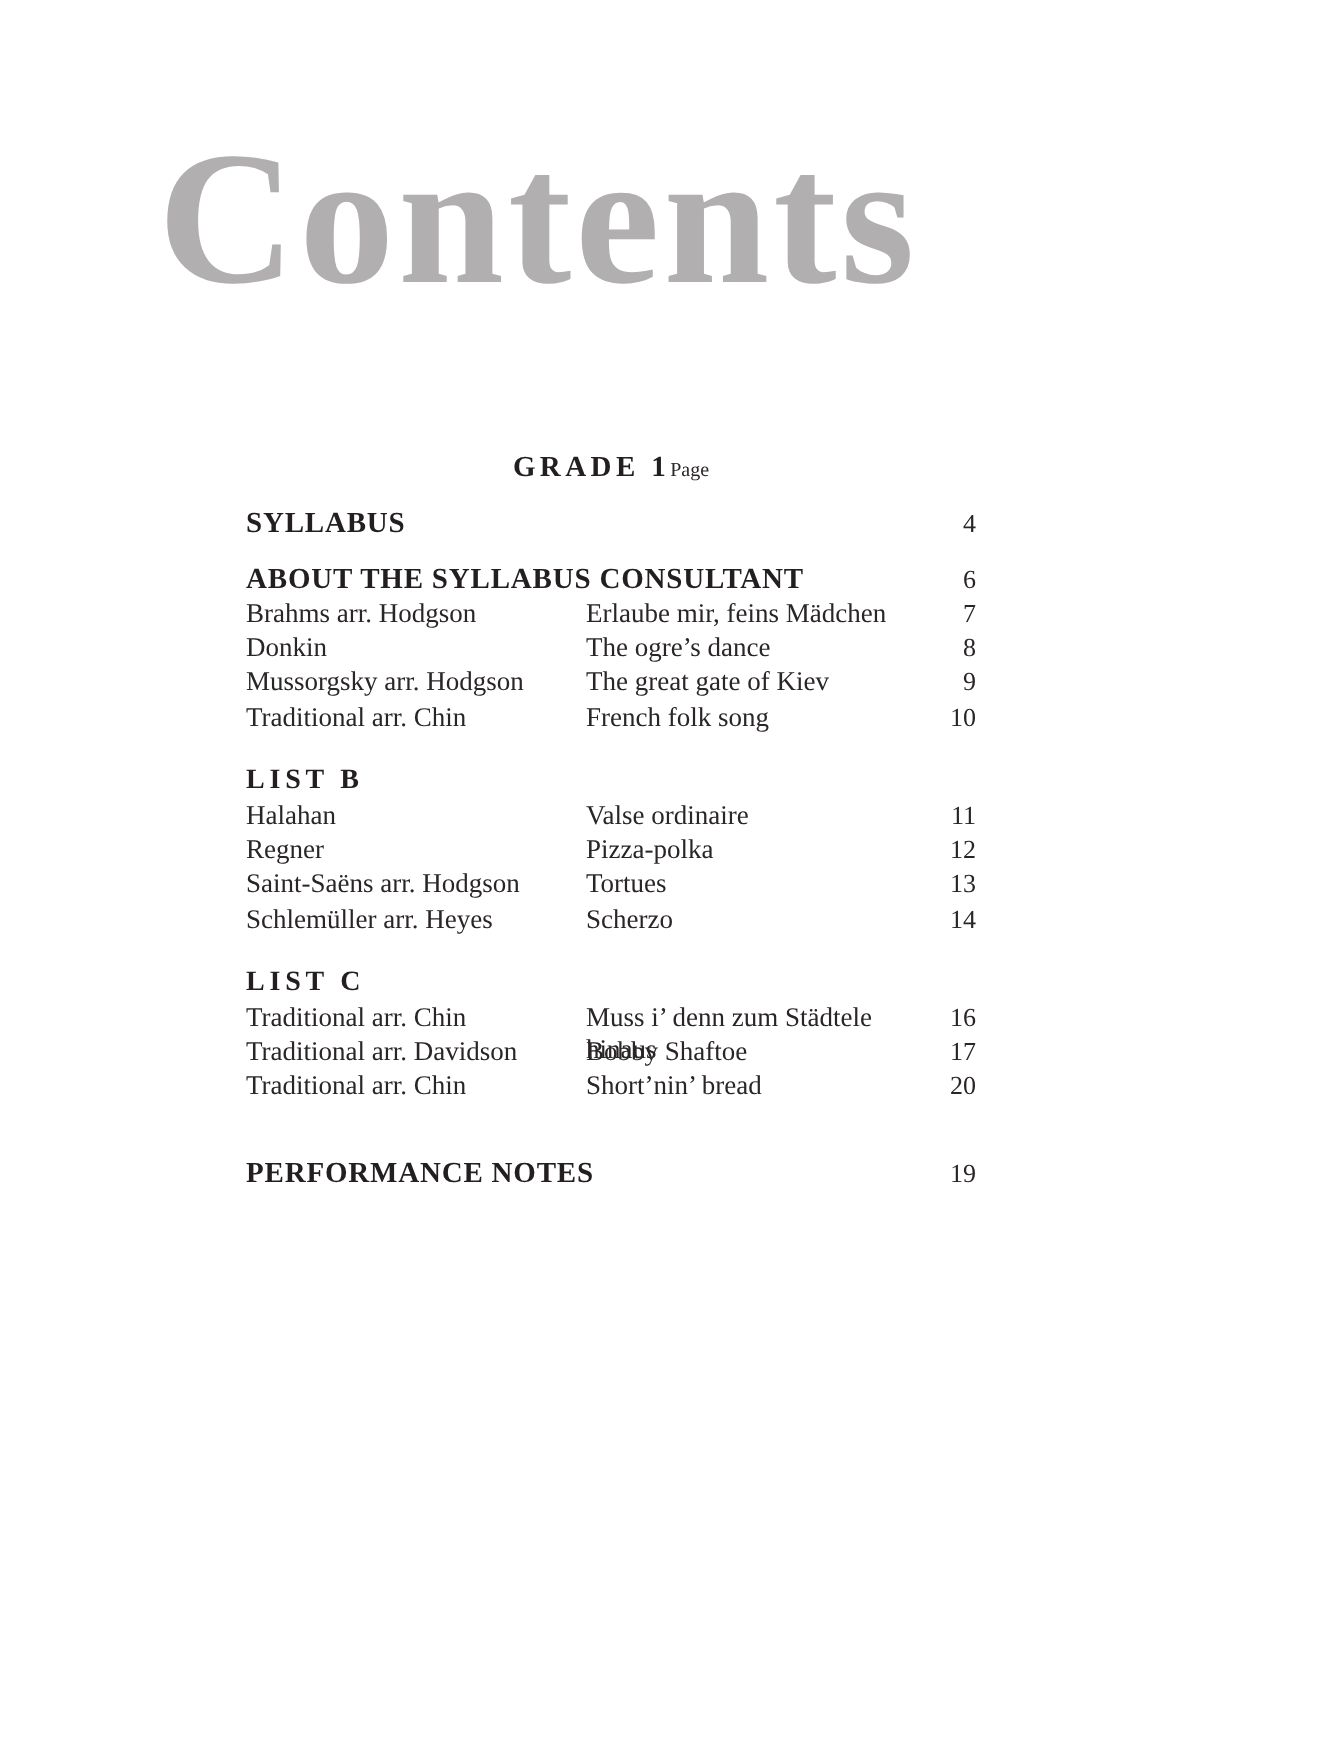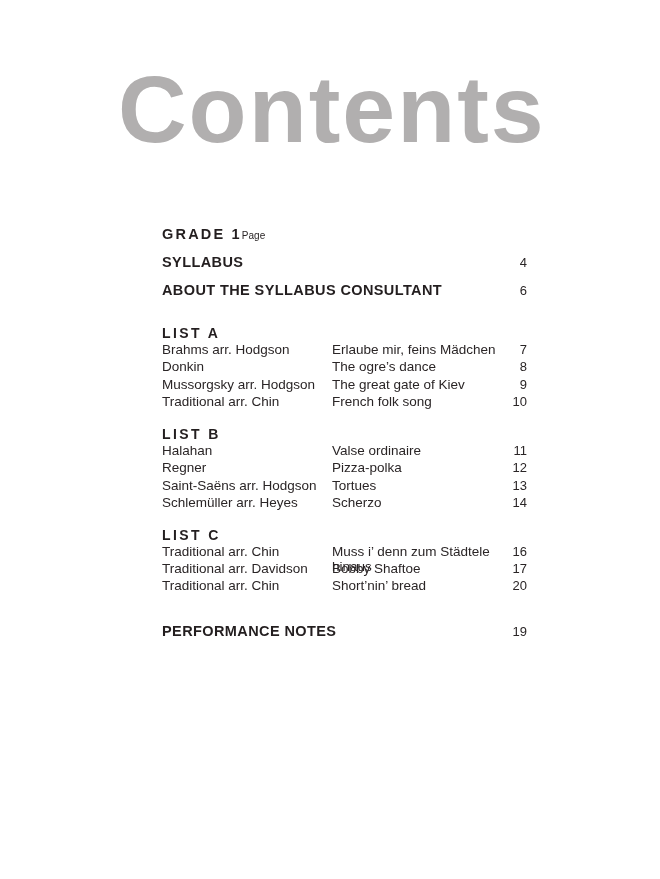--- a/index.html
+++ b/index.html
@@ -6,44 +6,43 @@
     margin: 0;
     padding: 0;
     background: #ffffff;
   }
   .page {
     position: relative;
     width: 612px;
     height: 879px;
     background: #ffffff;
     overflow: hidden;
-    font-family: Liberation Sans, sans-serif;
+    font-family: Liberation Serif, serif;
     color: #2a2526;
-    margin-left: 39px;
   }
   .page-title {
     position: absolute;
     left: 79px;
     top: 62px;
     font-size: 95px;
     line-height: 1;
     font-weight: bold;
     letter-spacing: 2px;
     color: #b1afaf;
   }
   .toc {
     position: absolute;
     left: 123px;
     top: 226px;
     width: 365px;
     font-size: 13.5px;
   }
   .toc-header-row {
     display: flex;
-    justify-content: flex-start;
+    justify-content: center;
     align-items: baseline;
     height: 17px;
   }
   .grade-heading {
     font-weight: bold;
     font-size: 14.5px;
     letter-spacing: 2.2px;
     color: #231e1f;
   }
   .page-col-label {
@@ -114,21 +113,20 @@
       <span class="fm-label">SYLLABUS</span>
       <span class="page-num">4</span>
     </div>
 
     <div class="fm-row">
       <span class="fm-label">ABOUT THE SYLLABUS CONSULTANT</span>
       <span class="page-num">6</span>
     </div>
 
     <div class="list-section first">
-      <div class="list-heading">LIST A</div>
       <div class="toc-row">
         <span class="composer-cell">Brahms arr. Hodgson</span>
         <span class="title-cell">Erlaube mir, feins Mädchen</span>
         <span class="page-num">7</span>
       </div>
       <div class="toc-row">
         <span class="composer-cell">Donkin</span>
         <span class="title-cell">The ogre’s dance</span>
         <span class="page-num">8</span>
       </div>

